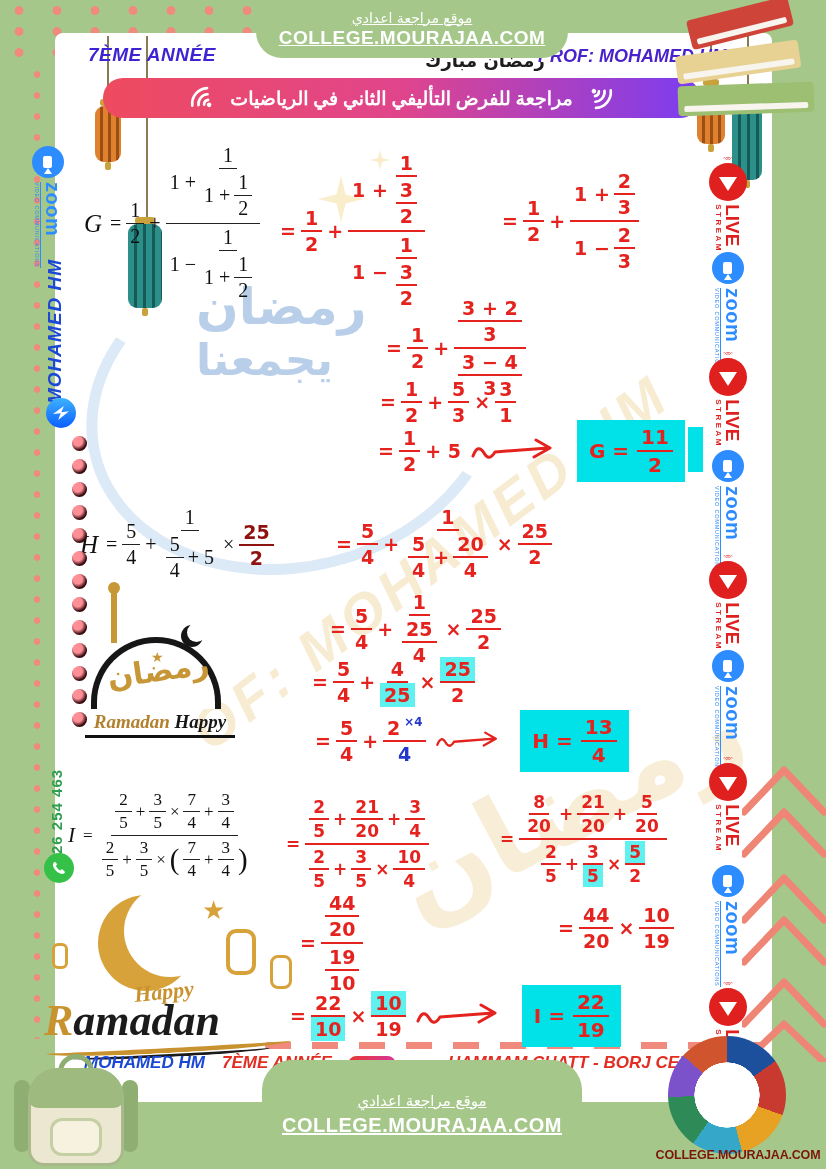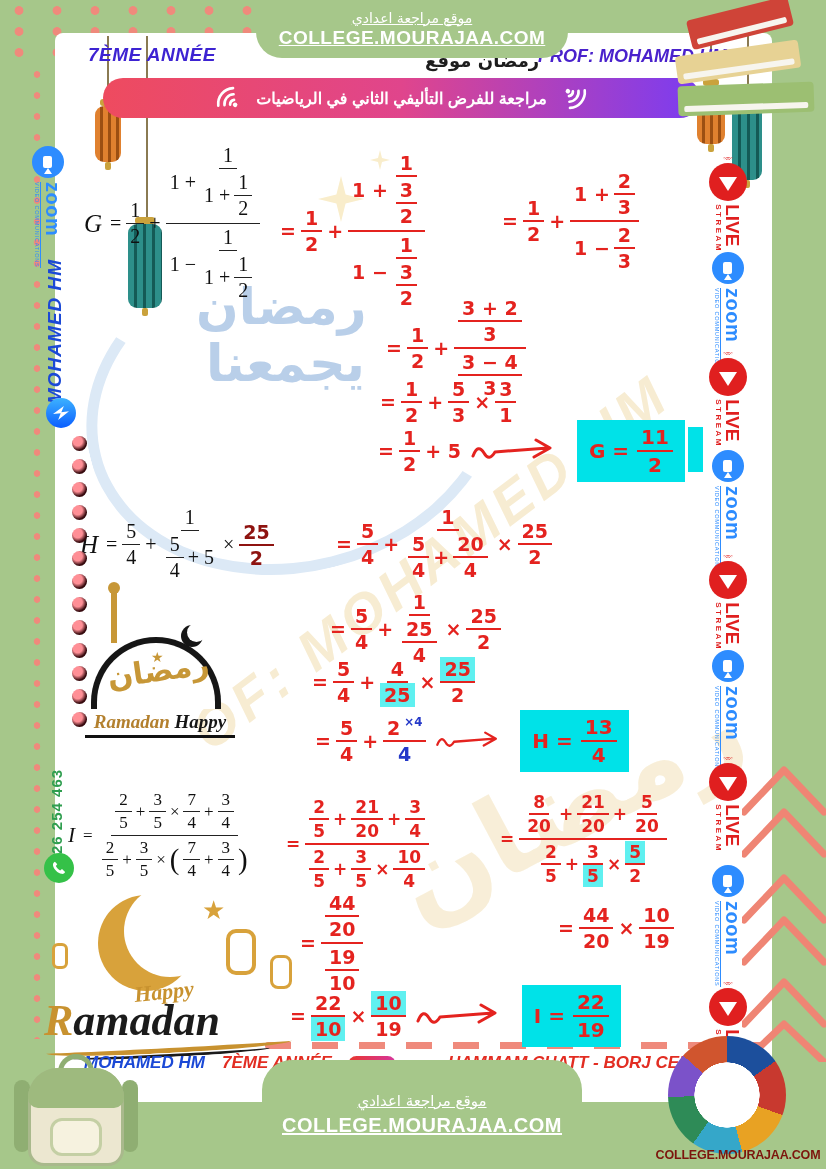--- a/index.html
+++ b/index.html
@@ -28,28 +28,28 @@
   .site-url{color:#fff;font-weight:800;font-size:19px;text-decoration:underline;letter-spacing:.5px}
   .botblob .site-label{font-size:15px}
   .botblob .site-url{font-size:20px}
 
   
   .grade{position:absolute;left:88px;top:44px;color:#3d23d2;font-weight:800;font-style:italic;font-size:19px;letter-spacing:.5px;z-index:6}
   .callig{position:absolute;left:425px;top:50px;color:#1d1d1d;font-weight:700;font-size:18px;z-index:5;font-family:"DejaVu Sans",sans-serif;direction:rtl}
   .prof{position:absolute;left:538px;top:46px;color:#4a22cc;font-weight:800;font-style:italic;font-size:18px;z-index:6}
   .banner{position:absolute;left:103px;top:78px;width:597px;height:40px;border-radius:22px;z-index:6;
     background:linear-gradient(90deg,#ee4b5f,#e0458c,#7a3cf2);display:flex;align-items:center;justify-content:center;gap:14px}
-  .banner-title{color:#fff;font-weight:800;font-size:16px;font-family:Liberation Sans, sans-serif;direction:rtl}
+  .banner-title{color:#fff;font-weight:800;font-size:19px;font-family:Liberation Serif, serif;direction:rtl}
   .wifi{flex:0 0 auto}
 
   
   .wm-cres{position:absolute;left:84px;top:242px;width:420px;height:330px;border:11px solid transparent;
     border-left-color:#dce9f6;border-bottom-color:#dce9f6;border-radius:50%;transform:rotate(-14deg);z-index:3}
   .wm-ram1{position:absolute;left:196px;top:278px;font-size:50px;color:#b9cfe9;font-weight:700;z-index:3;font-family:"DejaVu Sans",sans-serif;direction:rtl}
-  .wm-ram2{position:absolute;left:206px;top:334px;font-size:51px;color:#b9cfe9;font-weight:700;z-index:3;font-family:"DejaVu Sans",sans-serif;direction:rtl}
+  .wm-ram2{position:absolute;left:196px;top:334px;font-size:44px;color:#b9cfe9;font-weight:700;z-index:3;font-family:"DejaVu Sans",sans-serif;direction:rtl}
   .wm-diag{position:absolute;left:130px;top:530px;width:600px;text-align:center;font-size:56px;font-weight:800;font-style:italic;
     color:#f7ecd2;transform:rotate(-37deg);letter-spacing:5px;z-index:3;white-space:nowrap}
   .wm-diag2{position:absolute;left:380px;top:740px;font-size:110px;color:#f7ecd2;transform:rotate(-28deg);z-index:3;opacity:.85;
     font-family:"DejaVu Sans",sans-serif;direction:rtl;font-weight:700}
   .sp1{position:absolute;left:318px;top:176px;width:46px;height:46px;background:#f9edcb;z-index:3;
     clip-path:polygon(50% 0,60% 40%,100% 50%,60% 60%,50% 100%,40% 60%,0 50%,40% 40%)}
   .sp2{position:absolute;left:370px;top:150px;width:20px;height:20px;background:#f9edcb;z-index:3;
     clip-path:polygon(50% 0,60% 40%,100% 50%,60% 60%,50% 100%,40% 60%,0 50%,40% 40%)}
 
   
@@ -177,21 +177,21 @@
 
   <div class="wm-cres"></div>
   <div class="wm-ram1">رمضان</div>
   <div class="wm-ram2">يجمعنا</div>
   <div class="wm-diag">OF: MOHAMED HM</div>
   <div class="wm-diag2">رمضان</div>
   <div class="sp1"></div>
   <div class="sp2"></div>
 
   <div class="grade">7ÈME ANNÉE</div>
-  <div class="callig">رمضان موقع</div>
+  <div class="callig">رمضان مبارك</div>
   <div class="prof">PROF: MOHAMED HM</div>
   <div class="banner">
     <svg class="wifi" width="30" height="28" viewBox="0 0 34 30" style="transform:rotate(-50deg)">
       <g fill="none" stroke="#fff" stroke-width="3" stroke-linecap="round">
         <path d="M4 13 A18 18 0 0 1 30 13"></path>
           <path d="M9 18 A11 11 0 0 1 25 18"></path>
           <path d="M13.5 22.5 A5.5 5.5 0 0 1 20.5 22.5"></path>
       </g>
         <circle cx="17" cy="27" r="2.6" fill="#fff"></circle>
     </svg>

